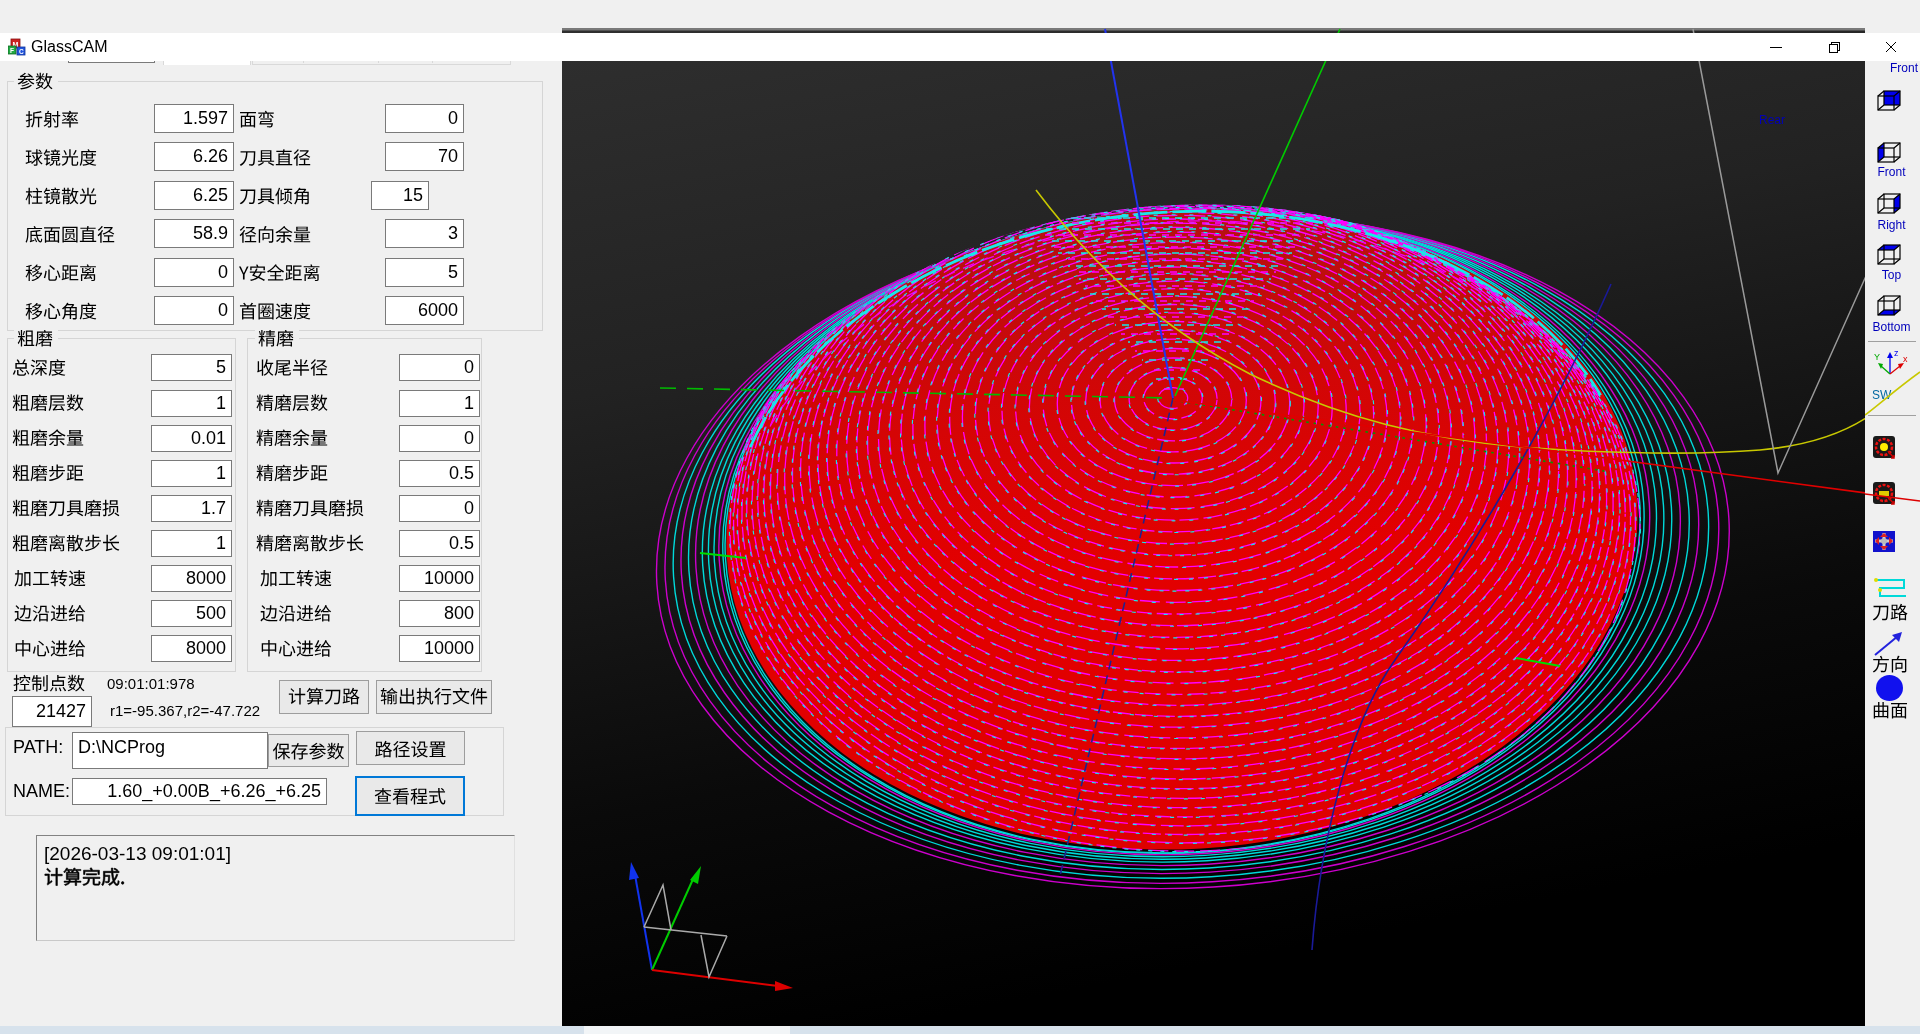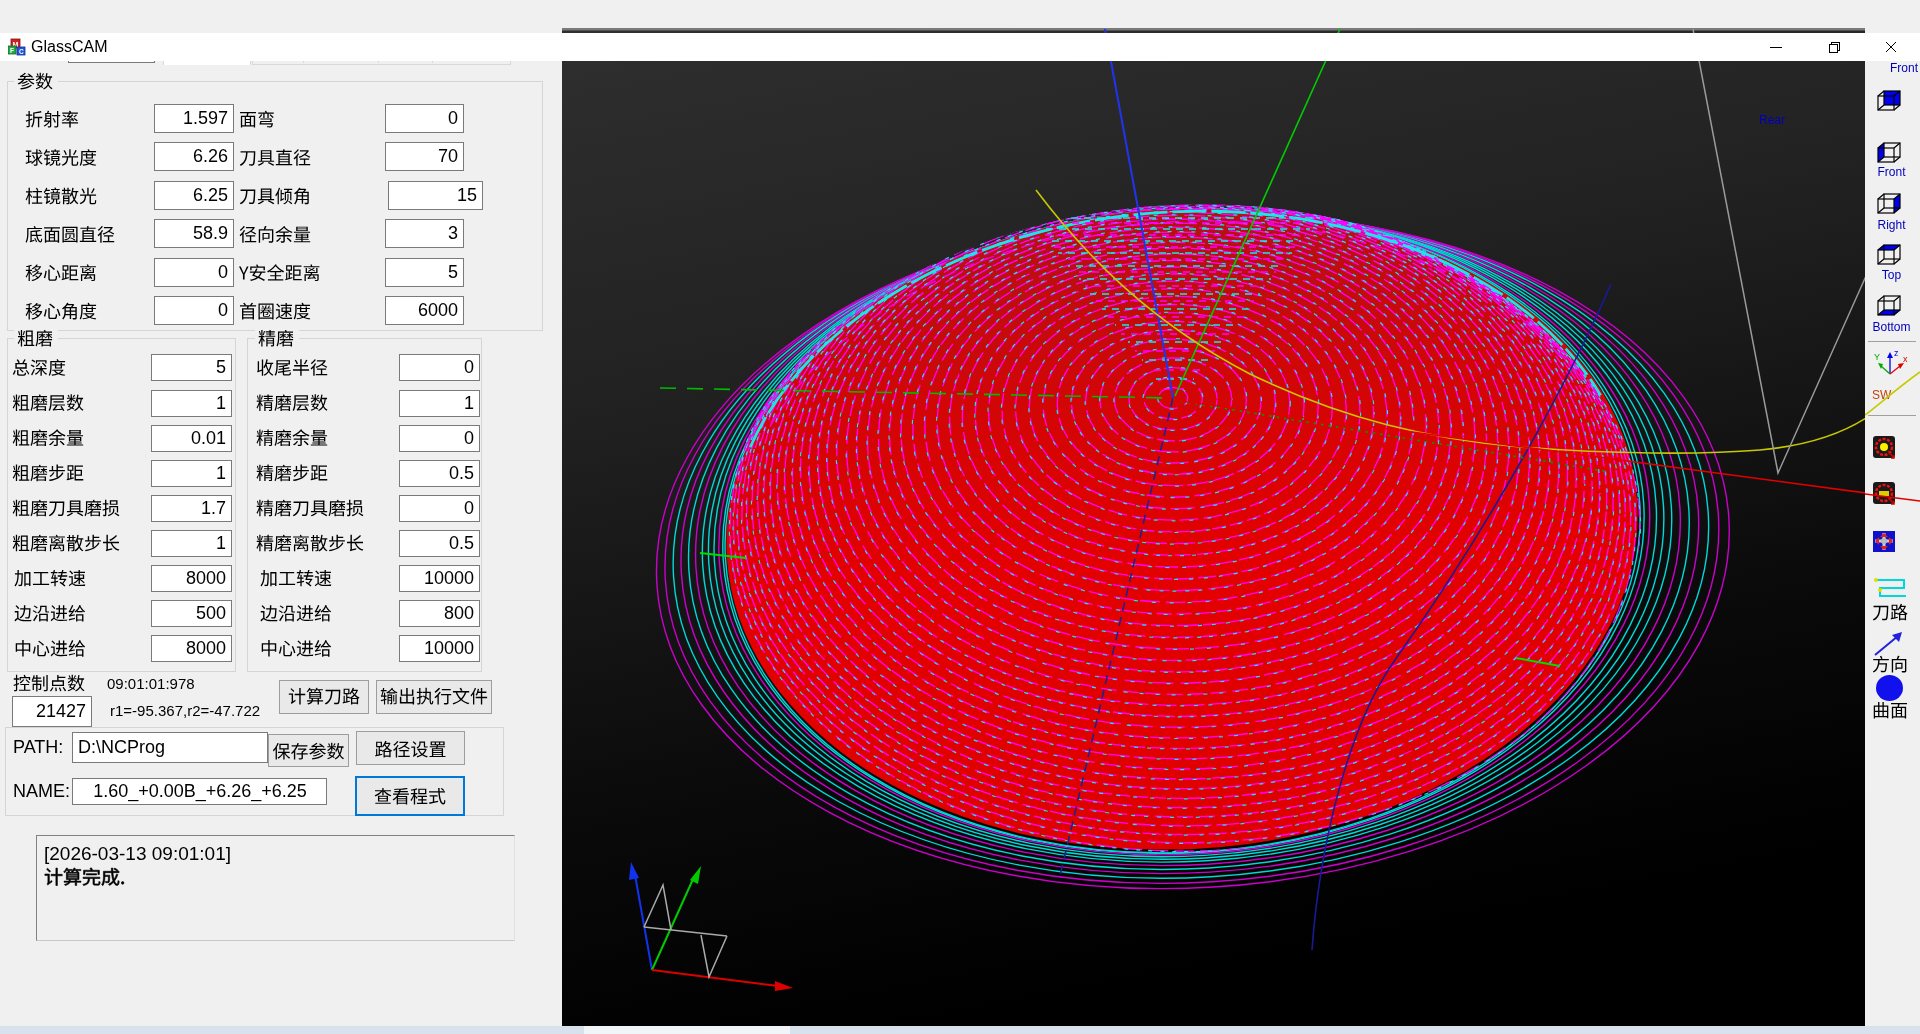--- a/index.html
+++ b/index.html
@@ -46,21 +46,21 @@
     <div class="grp" style="left:247px;top:338px;width:235px;height:334px"></div>
     <div class="grp" style="left:5px;top:727px;width:499px;height:89px"></div>
     <div style="position:absolute;left:14px;top:73px;width:44px;height:16px;background:#f0f0f0"></div>
     <div style="position:absolute;left:14px;top:330px;width:44px;height:16px;background:#f0f0f0"></div>
     <div style="position:absolute;left:255px;top:330px;width:44px;height:16px;background:#f0f0f0"></div>
     <div class="inp" style="left:154px;top:104px;width:80px;height:29px;line-height:27px;font-size:18px">1.597</div>
     <div class="inp" style="left:385px;top:104px;width:79px;height:29px;line-height:27px;font-size:18px">0</div>
     <div class="inp" style="left:154px;top:142px;width:80px;height:29px;line-height:27px;font-size:18px">6.26</div>
     <div class="inp" style="left:385px;top:142px;width:79px;height:29px;line-height:27px;font-size:18px">70</div>
     <div class="inp" style="left:154px;top:181px;width:80px;height:29px;line-height:27px;font-size:18px">6.25</div>
-    <div class="inp" style="left:388px;top:181px;width:95px;height:29px;line-height:27px;font-size:18px">15</div>
+    <div class="inp" style="left:371px;top:181px;width:58px;height:29px;line-height:27px;font-size:18px">15</div>
     <div class="inp" style="left:154px;top:219px;width:80px;height:29px;line-height:27px;font-size:18px">58.9</div>
     <div class="inp" style="left:385px;top:219px;width:79px;height:29px;line-height:27px;font-size:18px">3</div>
     <div class="inp" style="left:154px;top:258px;width:80px;height:29px;line-height:27px;font-size:18px">0</div>
     <div class="inp" style="left:385px;top:258px;width:79px;height:29px;line-height:27px;font-size:18px">5</div>
     <div class="inp" style="left:154px;top:296px;width:80px;height:29px;line-height:27px;font-size:18px">0</div>
     <div class="inp" style="left:385px;top:296px;width:79px;height:29px;line-height:27px;font-size:18px">6000</div>
     <div class="inp" style="left:151px;top:354px;width:81px;height:27px;line-height:25px;font-size:18px">5</div>
     <div class="inp" style="left:399px;top:354px;width:81px;height:27px;line-height:25px;font-size:18px">0</div>
     <div class="inp" style="left:151px;top:390px;width:81px;height:27px;line-height:25px;font-size:18px">1</div>
     <div class="inp" style="left:399px;top:390px;width:81px;height:27px;line-height:25px;font-size:18px">1</div>
@@ -77,25 +77,25 @@
     <div class="inp" style="left:151px;top:600px;width:81px;height:27px;line-height:25px;font-size:18px">500</div>
     <div class="inp" style="left:399px;top:600px;width:81px;height:27px;line-height:25px;font-size:18px">800</div>
     <div class="inp" style="left:151px;top:635px;width:81px;height:27px;line-height:25px;font-size:18px">8000</div>
     <div class="inp" style="left:399px;top:635px;width:81px;height:27px;line-height:25px;font-size:18px">10000</div>
     <div style="position:absolute;left:107px;top:675px;font-size:15px">09:01:01:978</div>
     <div class="inp" style="left:12px;top:696px;width:80px;height:31px;line-height:29px;font-size:18px">21427</div>
     <div style="position:absolute;left:110px;top:702px;font-size:15px">r1=-95.367,r2=-47.722</div>
     <div class="btn" style="left:279px;top:680px;width:90px;height:34px"></div>
     <div class="btn" style="left:376px;top:680px;width:116px;height:34px"></div>
     <div style="position:absolute;left:13px;top:737px;font-size:18px">PATH:</div>
-    <div class="inp" style="left:72px;top:732px;width:196px;height:31px;line-height:29px;text-align:left;padding-left:5px;font-size:18px">D:\NCProg</div>
+    <div class="inp" style="left:72px;top:732px;width:196px;height:37px;line-height:29px;text-align:left;padding-left:5px;font-size:18px">D:\NCProg</div>
     <div class="btn" style="left:268px;top:734px;width:81px;height:33px"></div>
     <div class="btn" style="left:356px;top:731px;width:109px;height:34px"></div>
     <div style="position:absolute;left:13px;top:781px;font-size:18px">NAME:</div>
-    <div class="inp" style="left:72px;top:778px;width:255px;height:27px;line-height:25px;text-align:center;padding-left:6px;font-size:18px">1.60_+0.00B_+6.26_+6.25</div>
+    <div class="inp" style="left:72px;top:778px;width:255px;height:27px;line-height:25px;text-align:right;padding-left:6px;font-size:18px">1.60_+0.00B_+6.26_+6.25</div>
     <div class="btn" style="left:355px;top:776px;width:110px;height:40px;border:2px solid #0078d7"></div>
     <div style="position:absolute;left:36px;top:835px;width:477px;height:104px;background:#f0f0f0;border:1px solid #828282;border-right-color:#e0e0e0;border-bottom-color:#c9c9c9"></div>
     <div style="position:absolute;left:44px;top:843px;font-size:19px;font-weight:400">[2026-03-13 09:01:01]</div>
   </div>
 <svg width="1303" height="998" viewBox="562 28 1303 998" style="position:absolute;left:562px;top:28px;display:block">
     <defs>
       <linearGradient id="bgg" x1="0" y1="0" x2="0.25" y2="1">
         <stop offset="0" stop-color="#2f2f2f"></stop>
         <stop offset="0.35" stop-color="#222222"></stop>
         <stop offset="0.75" stop-color="#0a0a0a"></stop>
@@ -332,21 +332,21 @@
 <path d="M16,26 L16,8" stroke="#0000ee" stroke-width="1.3" fill="none"></path>
     <path d="M13,10 L16,4 L19,10 Z" fill="#0000ee"></path>
 <path d="M16,26 L7,18" stroke="#00aa00" stroke-width="1.3" fill="none"></path>
     <path d="M9,16 L4,15 L7,21 Z" fill="#00aa00"></path>
 <path d="M16,26 L26,18" stroke="#dd0000" stroke-width="1.3" fill="none"></path>
     <path d="M24,16 L30,15 L26,21 Z" fill="#dd0000"></path>
 <text x="20" y="8" font-size="9" fill="#0000ee" font-family="Liberation Sans">z</text>
 <text x="0" y="12" font-size="9" fill="#00aa00" font-family="Liberation Sans">Y</text>
 <text x="29" y="14" font-size="9" fill="#dd0000" font-family="Liberation Sans">x</text>
   </svg>
-<div style="position:absolute;left:1872px;top:388px;font-size:12px;color:#c2410c">SW</div>
+<div style="position:absolute;left:1872px;top:388px;font-size:12px;color:#0369a1">SW</div>
 <div style="position:absolute;left:1868px;top:415px;width:48px;height:1px;background:#a0a0a0"></div>
 <svg style="position:absolute;left:1872px;top:435px" width="25" height="25" viewBox="0 0 25 25">
     <rect x="1" y="1" width="22" height="22" fill="#1a1a1a" rx="3"></rect>
     <circle cx="12" cy="12" r="8" fill="none" stroke="#ee1111" stroke-width="2.5" stroke-dasharray="3 1.5"></circle>
     <circle cx="12" cy="12" r="4" fill="#ffee00"></circle>
     <path d="M16,16 L22,23 M19,23 L22,23 L22,20" stroke="#cc0000" stroke-width="1.5" fill="none"></path>
   </svg>
 <svg style="position:absolute;left:1872px;top:481px" width="25" height="25" viewBox="0 0 25 25">
     <rect x="1" y="1" width="22" height="22" fill="#1a1a1a" rx="3"></rect>
     <circle cx="12" cy="12" r="8" fill="none" stroke="#ee1111" stroke-width="2.5" stroke-dasharray="3 1.5"></circle>

